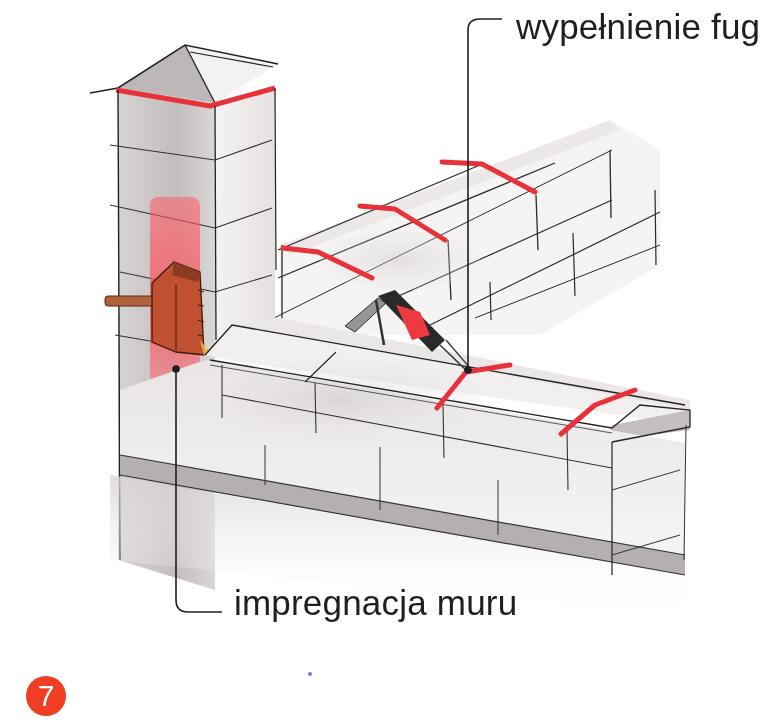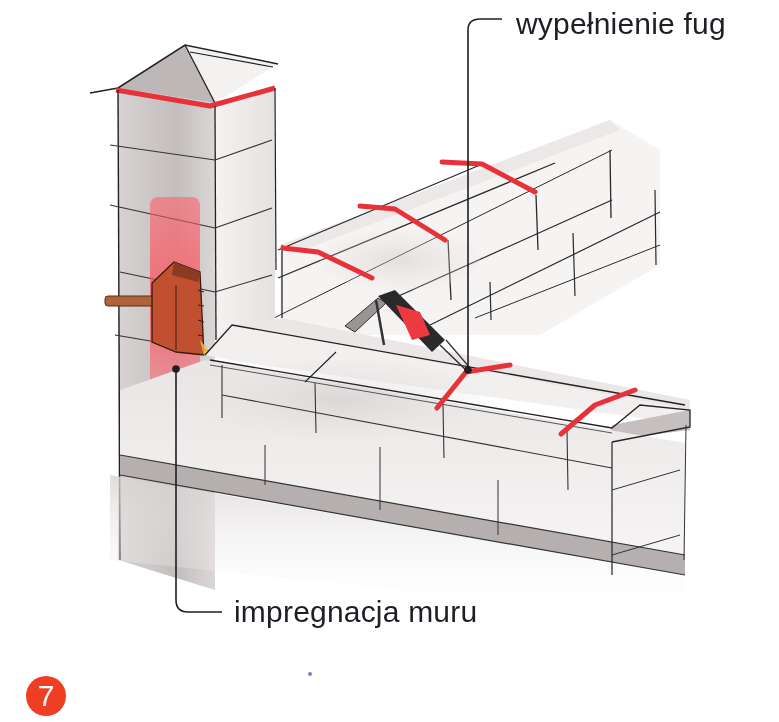--- a/index.html
+++ b/index.html
@@ -16,33 +16,33 @@
     }
     .scene {
       position: absolute;
       left: 0;
       top: 0;
       width: 779px;
       height: 722px;
     }
     .label {
       position: absolute;
-      font-size: 30px;
+      font-size: 35px;
       color: #1e1e24;
       letter-spacing: 0.2px;
       white-space: nowrap;
       line-height: 1;
     }
     .label-top {
       left: 516px;
       top: 9px;
     }
     .label-bottom {
       left: 234px;
-      top: 597px;
+      top: 585px;
     }
     .badge {
       position: absolute;
       left: 26px;
       top: 676px;
       width: 40px;
       height: 40px;
       border-radius: 50%;
       background: #ef3e23;
       color: #ffffff;

